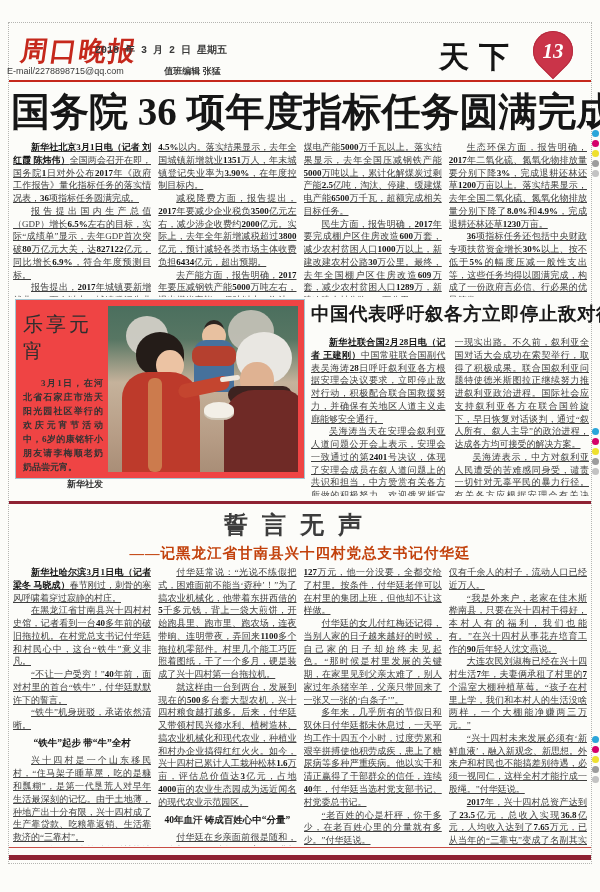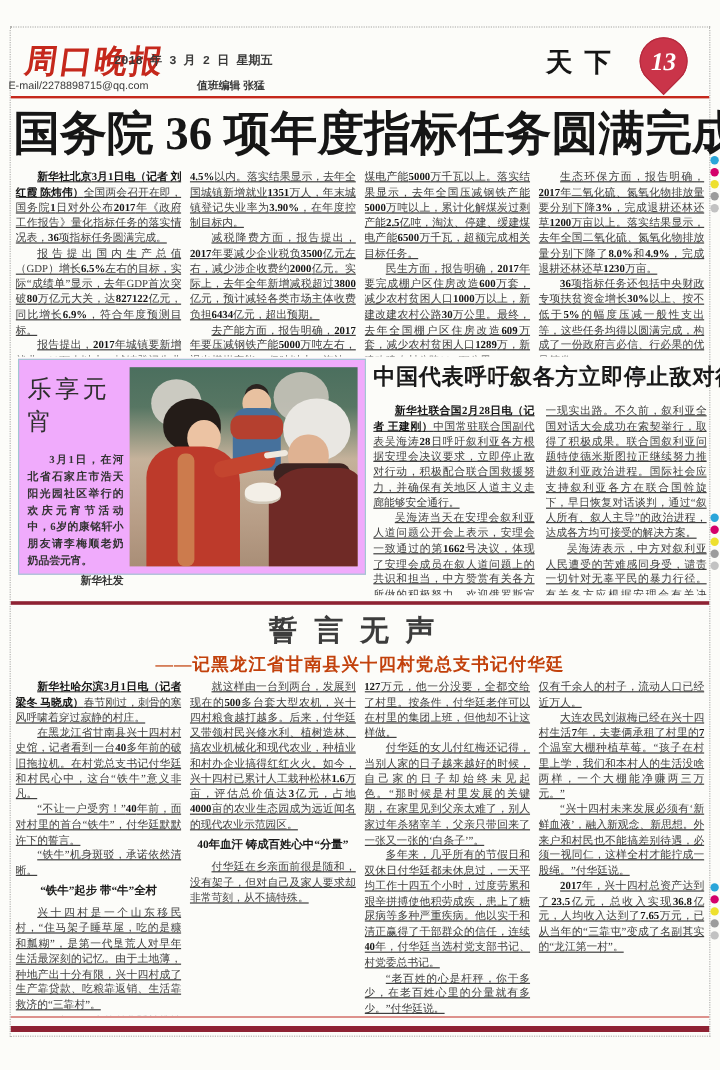--- a/index.html
+++ b/index.html
@@ -18,21 +18,21 @@
   .mast { position:absolute; left:4px; top:8px; right:4px; height:48px; }
   .mast-logo {
     position:absolute; left:8px; top:2px;
     font-size:27px; font-weight:900; color:var(--masthead-red,#c5281c);
     letter-spacing:2px; transform:skewX(-8deg);
   }
   .mast-date { position:absolute; left:82px; top:12px; font-size:10px; font-weight:bold; color:#3a3a3a; font-family:Liberation Mono, monospace; }
   .mast-sub { position:absolute; left:-6px; top:34px; font-size:9px; color:#3a3a3a; font-family:"Liberation Sans",sans-serif; }
   .mast-sub .editor { margin-left:38px; font-weight:bold; }
   .section-name {
-    position:absolute; right:68px; top:6px; font-size:22px; font-weight:700;
+    position:absolute; right:68px; top:6px; font-size:30px; font-weight:700;
     color:#151515; letter-spacing:10px;
   }
   .page-pin {
     position:absolute; right:14px; top:0px; width:40px; height:40px;
     background:var(--badge-red,#ca3449);
     border-radius:50% 50% 0 50%;
     transform:rotate(45deg);
     box-shadow:inset 0 0 0 1px #b52b3e;
   }
   .page-pin span {
@@ -52,21 +52,21 @@
   .para { text-indent:2em;text-decoration:underline; }
   .para.cont { text-indent:0; }
   .para b, .sub-head b { color:#151515; }
   .sub-head { text-align:center; font-weight:bold; color:#1a1a1a; font-size:9.5px; margin:5px 0 4px; text-indent:0; }
   .top-cols { position:absolute; left:4px; right:4px; top:118px; height:156px; gap:7px; }
   .top-cols .col { flex:1 1 0; }
   
   .middle { position:absolute; left:4px; right:2px; top:274px; height:202px; }
   .photo-box {
     position:absolute; left:2px; top:2px; width:290px; height:180px;
-    border:1px solid var(--photo-box-border,#a3c6d2); background:#f0abfc; padding:7px;
+    border:1px solid var(--photo-box-border,#a3c6d2); background:#ef4444; padding:7px;
   }
   .photo-box-title { font-size:20px; letter-spacing:3px; color:#2e2e2e; margin:4px 0 12px; width:84px; }
   .photo-box-caption { width:80px; font-size:9px; font-weight:bold; line-height:1.55; text-align:justify; text-indent:2em; color:#333; }
   .photo-box-credit { width:80px; font-size:9px; font-weight:bold; text-align:right; margin-top:3px; color:#333; }
   .photo {
     position:absolute; right:6px; top:6px; width:190px; height:166px; overflow:hidden;
     background:linear-gradient(180deg,#4b6f5e 0%,#577663 20%,#c5b29b 46%,#b79d86 78%,#a98e77 100%);
   }
   .ph { position:absolute; }
   .ph.bg-person1 { left:18px; top:10px; width:42px; height:40px; border-radius:50%; background:#d8d4cc; opacity:.9; }
@@ -173,21 +173,21 @@
           <div class="ph spoon"></div>
           <div class="ph bowl"></div>
         </div>
       </div>
 
       <div class="syria">
         <div class="syria-headline">中国代表呼吁叙各方立即停止敌对行动</div>
         <div class="cols syria-cols">
           <div class="col">
               <div class="para"><b>新华社联合国<b>2</b>月<b>28</b>日电（记者 王建刚）</b>中国常驻联合国副代表吴海涛<b>28</b>日呼吁叙利亚各方根据安理会决议要求，立即停止敌对行动，积极配合联合国救援努力，并确保有关地区人道主义走廊能够安全通行。</div>
-              <div class="para">吴海涛当天在安理会叙利亚人道问题公开会上表示，安理会一致通过的第<b>1662</b>号决议，体现了安理会成员在叙人道问题上的共识和担当，中方赞赏有关各方所做的积极努力，欢迎俄罗斯宣布采取停火措施并协助有关地区民众撤离冲突地区。</div>
+              <div class="para">吴海涛当天在安理会叙利亚人道问题公开会上表示，安理会一致通过的第<b>2401</b>号决议，体现了安理会成员在叙人道问题上的共识和担当，中方赞赏有关各方所做的积极努力，欢迎俄罗斯宣布采取停火措施并协助有关地区民众撤离冲突地区。</div>
             </div>
           <div class="col">
               <div class="para cont">一现实出路。不久前，叙利亚全国对话大会成功在索契举行，取得了积极成果。联合国叙利亚问题特使德米斯图拉正继续努力推进叙利亚政治进程。国际社会应支持叙利亚各方在联合国斡旋下，早日恢复对话谈判，通过“叙人所有、叙人主导”的政治进程，达成各方均可接受的解决方案。</div>
               <div class="para">吴海涛表示，中方对叙利亚人民遭受的苦难感同身受，谴责一切针对无辜平民的暴力行径。有关各方应根据安理会有关决议，尽快采取措施缓解紧张局势。他同时强调，中方赞赏联合国救援机构对叙利亚的人道救援努力。</div>
             </div>
         </div>
       </div>
     </div>
 
     <div class="mid-rule"></div>
@@ -201,33 +201,35 @@
       <div class="col">
           <div class="para"><b>新华社哈尔滨<b>3</b>月<b>1</b>日电（记者 梁冬 马晓成）</b>春节刚过，刺骨的寒风呼啸着穿过寂静的村庄。</div>
           <div class="para">在黑龙江省甘南县兴十四村村史馆，记者看到一台<b>40</b>多年前的破旧拖拉机。在村党总支书记付华廷和村民心中，这台“铁牛”意义非凡。</div>
           <div class="para">“不让一户受穷！”<b>40</b>年前，面对村里的首台“铁牛”，付华廷默默许下的誓言。</div>
           <div class="para">“铁牛”机身斑驳，承诺依然清晰。</div>
           <div class="sub-head">“铁牛”起步 带“牛”全村</div>
           <div class="para">兴十四村是一个山东移民村，“住马架子睡草屋，吃的是糠和瓢糊”，是第一代垦荒人对早年生活最深刻的记忆。由于土地薄，种地产出十分有限，兴十四村成了生产靠贷款、吃粮靠返销、生活靠救济的“三靠村”。</div>
           <div class="para"><b>1972</b>年，<b>23</b>岁的付华廷被推选为兴十四村党支部书记。受过穷、挨过冻的他向父老乡亲们庄严承诺：“不让一户受穷！”</div>
         </div>
       <div class="col">
+          <div class="para">付华廷常说：“光说不练假把式，困难面前不能当‘孬种’！”为了搞农业机械化，他带着东拼西借的<b>5</b>千多元钱，背上一袋大煎饼，开始跑县里、跑市里、跑农场，连夜带晌、连明带夜，弄回来<b>1100</b>多个拖拉机零部件。村里几个能工巧匠照着图纸，干了一个多月，硬是装成了兴十四村第一台拖拉机。</div>
           <div class="para">就这样由一台到两台，发展到现在的<b>500</b>多台套大型农机，兴十四村粮食越打越多。后来，付华廷又带领村民兴修水利、植树造林、搞农业机械化和现代农业，种植业和村办企业搞得红红火火。如今，兴十四村已累计人工栽种松林<b>1.6</b>万亩，评估总价值达<b>3</b>亿元，占地<b>4000</b>亩的农业生态园成为远近闻名的现代农业示范园区。</div>
           <div class="sub-head"><b>40</b>年血汗 铸成百姓心中“分量”</div>
           <div class="para">付华廷在乡亲面前很是随和，没有架子，但对自己及家人要求却非常苛刻，从不搞特殊。</div>
         </div>
       <div class="col">
           <div class="para cont"><b>127</b>万元，他一分没要，全都交给了村里。按条件，付华廷老伴可以在村里的集团上班，但他却不让这样做。</div>
           <div class="para">付华廷的女儿付红梅还记得，当别人家的日子越来越好的时候，自己家的日子却始终未见起色。“那时候是村里发展的关键期，在家里见到父亲太难了，别人家过年杀猪宰羊，父亲只带回来了一张又一张的‘白条子’”。</div>
           <div class="para">多年来，几乎所有的节假日和双休日付华廷都未休息过，一天平均工作十四五个小时，过度劳累和艰辛拼搏使他积劳成疾，患上了糖尿病等多种严重疾病。他以实干和清正赢得了干部群众的信任，连续<b>40</b>年，付华廷当选村党支部书记、村党委总书记。</div>
           <div class="para">“老百姓的心是杆秤，你干多少，在老百姓心里的分量就有多少。”付华廷说。</div>
         </div>
       <div class="col">
         <div>
             <div class="para cont">仅有千余人的村子，流动人口已经近万人。</div>
+            <div class="para">“我是外来户，老家在佳木斯桦南县，只要在兴十四村干得好，本村人有的福利，我们也能有。”在兴十四村从事花卉培育工作的<b>90</b>后年轻人沈文燕说。</div>
             <div class="para">大连农民刘淑梅已经在兴十四村生活<b>7</b>年，夫妻俩承租了村里的<b>7</b>个温室大棚种植草莓。“孩子在村里上学，我们和本村人的生活没啥两样，一个大棚能净赚两三万元。”</div>
             <div class="para">“兴十四村未来发展必须有‘新鲜血液’，融入新观念、新思想。外来户和村民也不能搞差别待遇，必须一视同仁，这样全村才能拧成一股绳。”付华廷说。</div>
             <div class="para"><b>2017</b>年，兴十四村总资产达到了<b>23.5</b>亿元，总收入实现<b>36.8</b>亿元，人均收入达到了<b>7.65</b>万元，已从当年的“三靠屯”变成了名副其实的“龙江第一村”。</div>
           </div>
 
       </div>
     </div>
 
     <div class="foot-thin"></div>
     <div class="foot-thick"></div>

